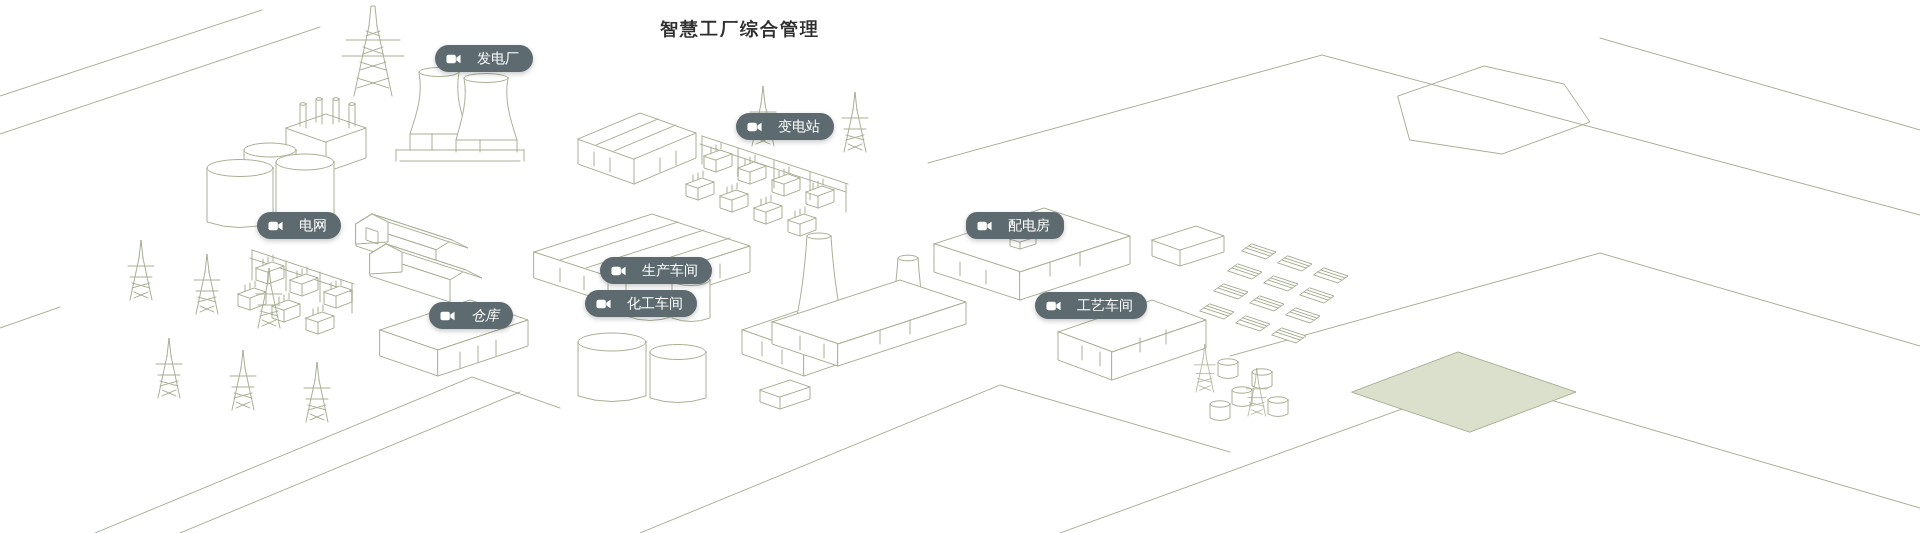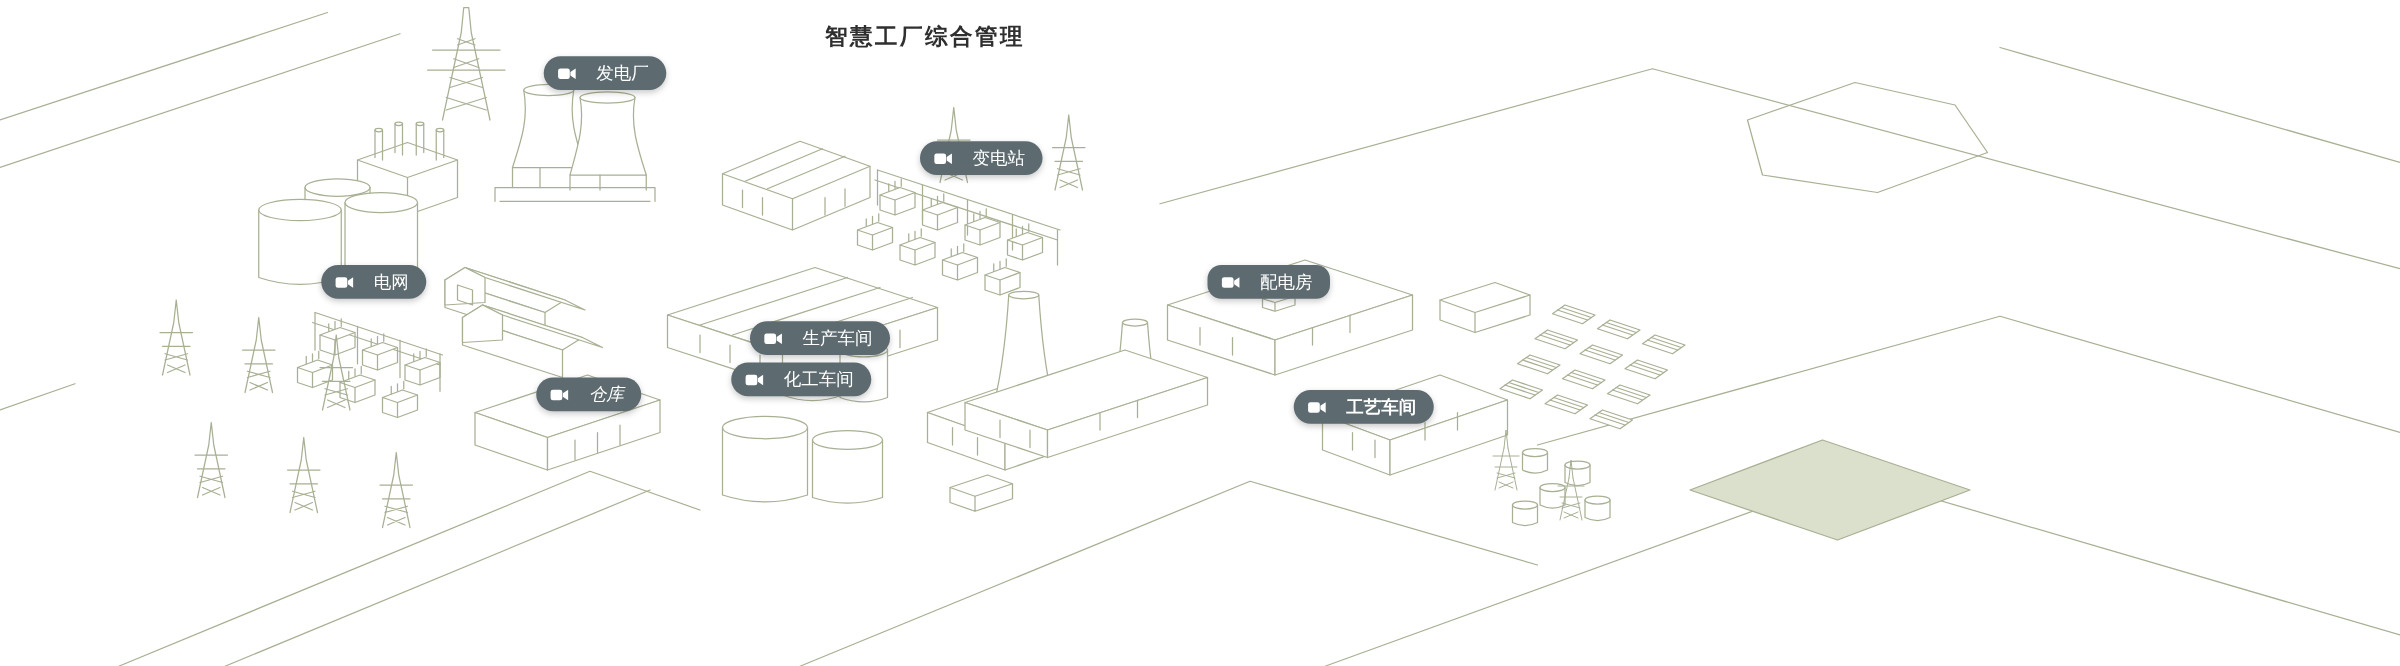--- a/index.html
+++ b/index.html
@@ -293,21 +293,21 @@
     </div>
       <div class="area-label" style="left: 585px; top: 290px;">
       <span class="cam-icon">
         <svg viewBox="0 0 16 12" xmlns="http://www.w3.org/2000/svg">
           <rect x="0.5" y="1.5" width="10" height="9" rx="2"></rect>
           <path d="M11,4.5 L15.5,1.5 V10.5 L11,7.5 Z"></path>
         </svg>
       </span>
       <span class="label-text">化工车间</span>
     </div>
-      <div class="area-label" style="left: 1035px; top: 312px; font-weight: bold;">
+      <div class="area-label" style="left: 1035px; top: 292px;">
       <span class="cam-icon">
         <svg viewBox="0 0 16 12" xmlns="http://www.w3.org/2000/svg">
           <rect x="0.5" y="1.5" width="10" height="9" rx="2"></rect>
           <path d="M11,4.5 L15.5,1.5 V10.5 L11,7.5 Z"></path>
         </svg>
       </span>
       <span class="label-text">工艺车间</span>
     </div>
       <div class="area-label" style="left: 429px; top: 302px; font-style: italic;">
       <span class="cam-icon">

